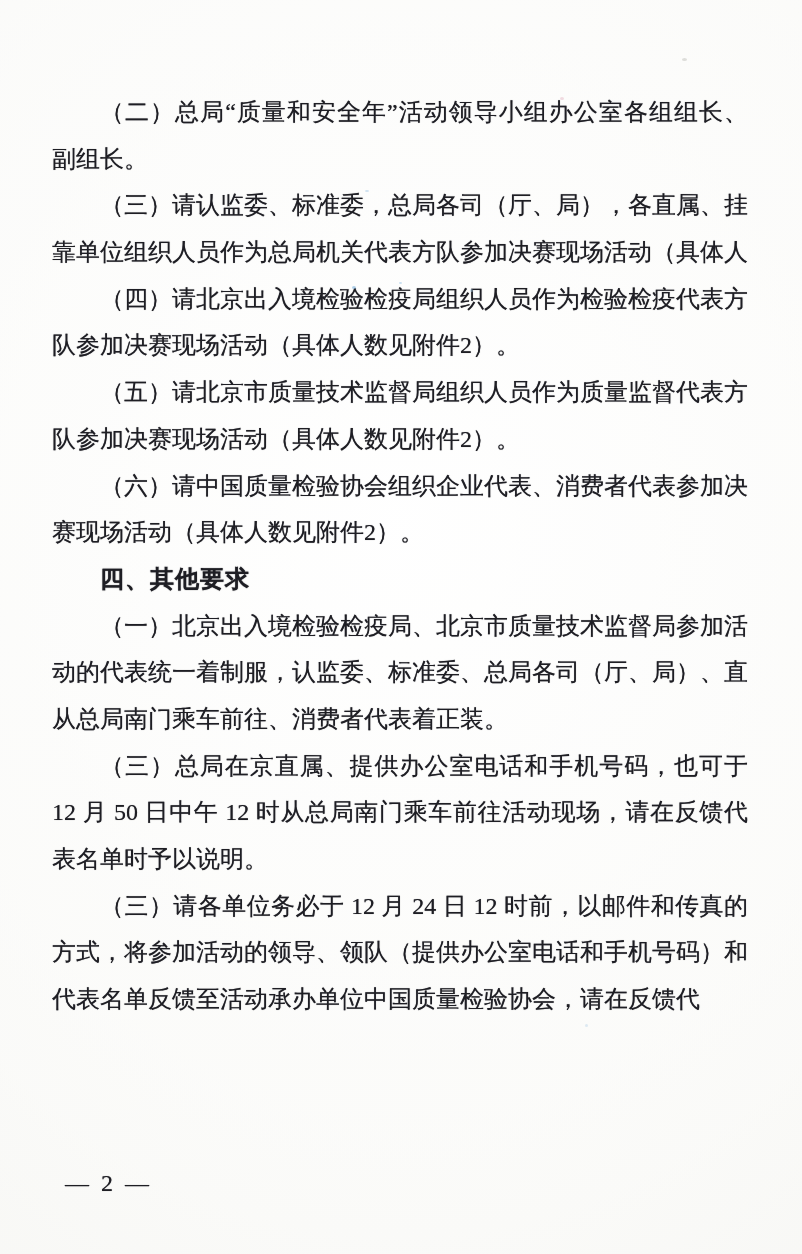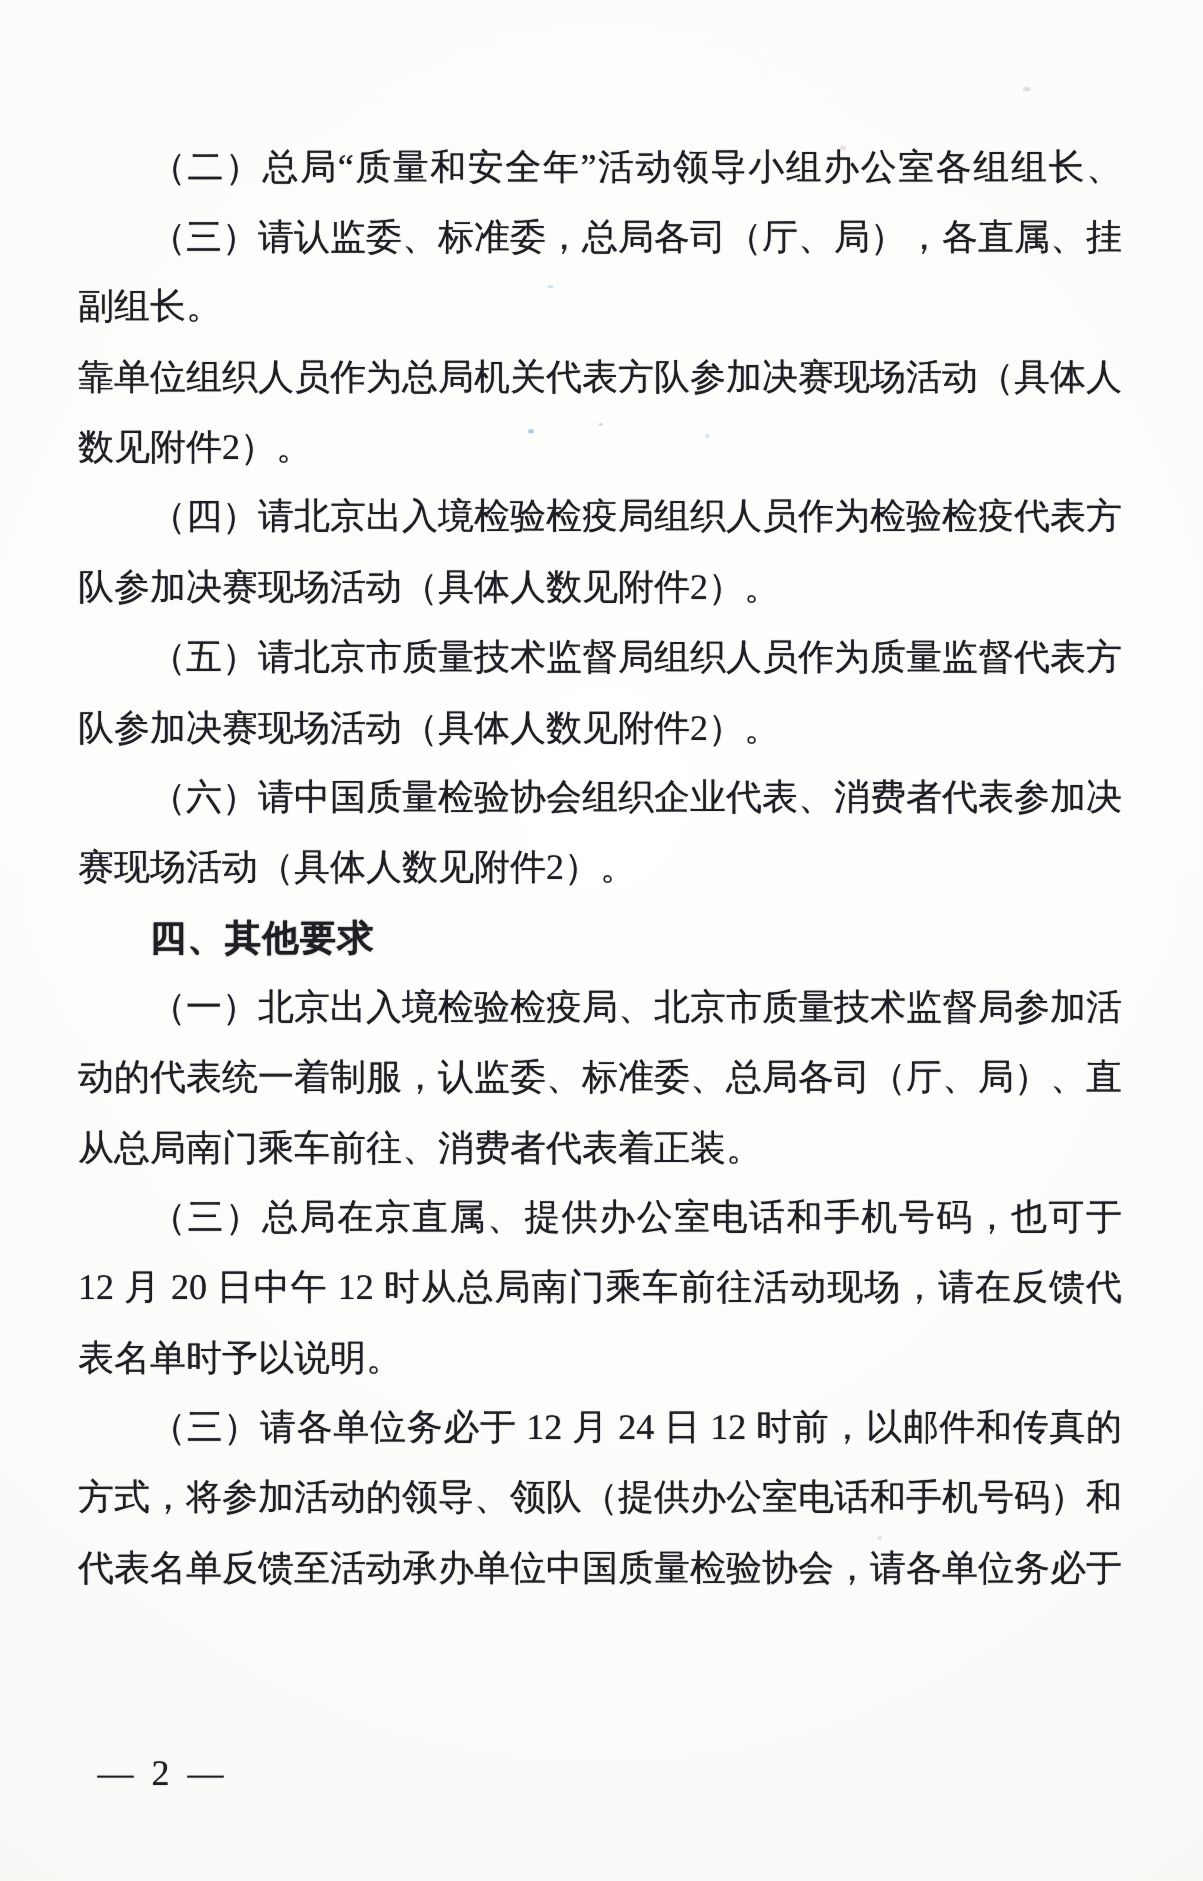--- a/index.html
+++ b/index.html
@@ -69,40 +69,39 @@
   .speck.s6 { left: 682px; top: 58px; width: 5px; height: 3px; background: #c9c9c4; opacity: .6; }
   .speck.s7 { left: 540px; top: 254px; width: 4px; height: 3px; background: #cfcfca; opacity: .55; }
   .speck.s8 { left: 585px; top: 1024px; width: 3px; height: 3px; background: #b9d2e8; opacity: .45; }
 </style>
 </head>
 <body>
 
 <div class="page">
   <div class="doc">
       <div class="line first fill">（二）总局“质量和安全年”活动领导小组办公室各组组长、</div>
+      <div class="line">副组长。</div>
       <div class="line first fill">（三）请认监委、标准委，总局各司（厅、局），各直属、挂</div>
-      <div class="line">副组长。</div>
       <div class="line fill">靠单位组织人员作为总局机关代表方队参加决赛现场活动（具体人</div>
-      <div class="line">数见附件2）。</div>
       <div class="line first fill">（四）请北京出入境检验检疫局组织人员作为检验检疫代表方</div>
       <div class="line">队参加决赛现场活动（具体人数见附件2）。</div>
       <div class="line first fill">（五）请北京市质量技术监督局组织人员作为质量监督代表方</div>
       <div class="line">队参加决赛现场活动（具体人数见附件2）。</div>
       <div class="line first fill">（六）请中国质量检验协会组织企业代表、消费者代表参加决</div>
       <div class="line">赛现场活动（具体人数见附件2）。</div>
       <div class="line first heading">四、其他要求</div>
       <div class="line first fill">（一）北京出入境检验检疫局、北京市质量技术监督局参加活</div>
       <div class="line fill">动的代表统一着制服，认监委、标准委、总局各司（厅、局）、直</div>
       <div class="line">从总局南门乘车前往、消费者代表着正装。</div>
       <div class="line first fill">（三）总局在京直属、提供办公室电话和手机号码，也可于</div>
-      <div class="line fill">12 月 20 日中午 12 时从总局南门乘车前往活动现场，请在反馈代</div>
+      <div class="line fill">12 月 50 日中午 12 时从总局南门乘车前往活动现场，请在反馈代</div>
       <div class="line">表名单时予以说明。</div>
       <div class="line first fill">（三）请各单位务必于 12 月 24 日 12 时前，以邮件和传真的</div>
       <div class="line fill">方式，将参加活动的领导、领队（提供办公室电话和手机号码）和</div>
-      <div class="line">代表名单反馈至活动承办单位中国质量检验协会，请各单位务必于</div>
+      <div class="line">代表名单反馈至活动承办单位中国质量检验协会，请在反馈代</div>
     </div>
 
   <div class="footer-line">— 2 —</div>
 
   <span class="speck s1"></span>
   <span class="speck s2"></span>
   <span class="speck s3"></span>
   <span class="speck s4"></span>
   <span class="speck s5"></span>
   <span class="speck s6"></span>

